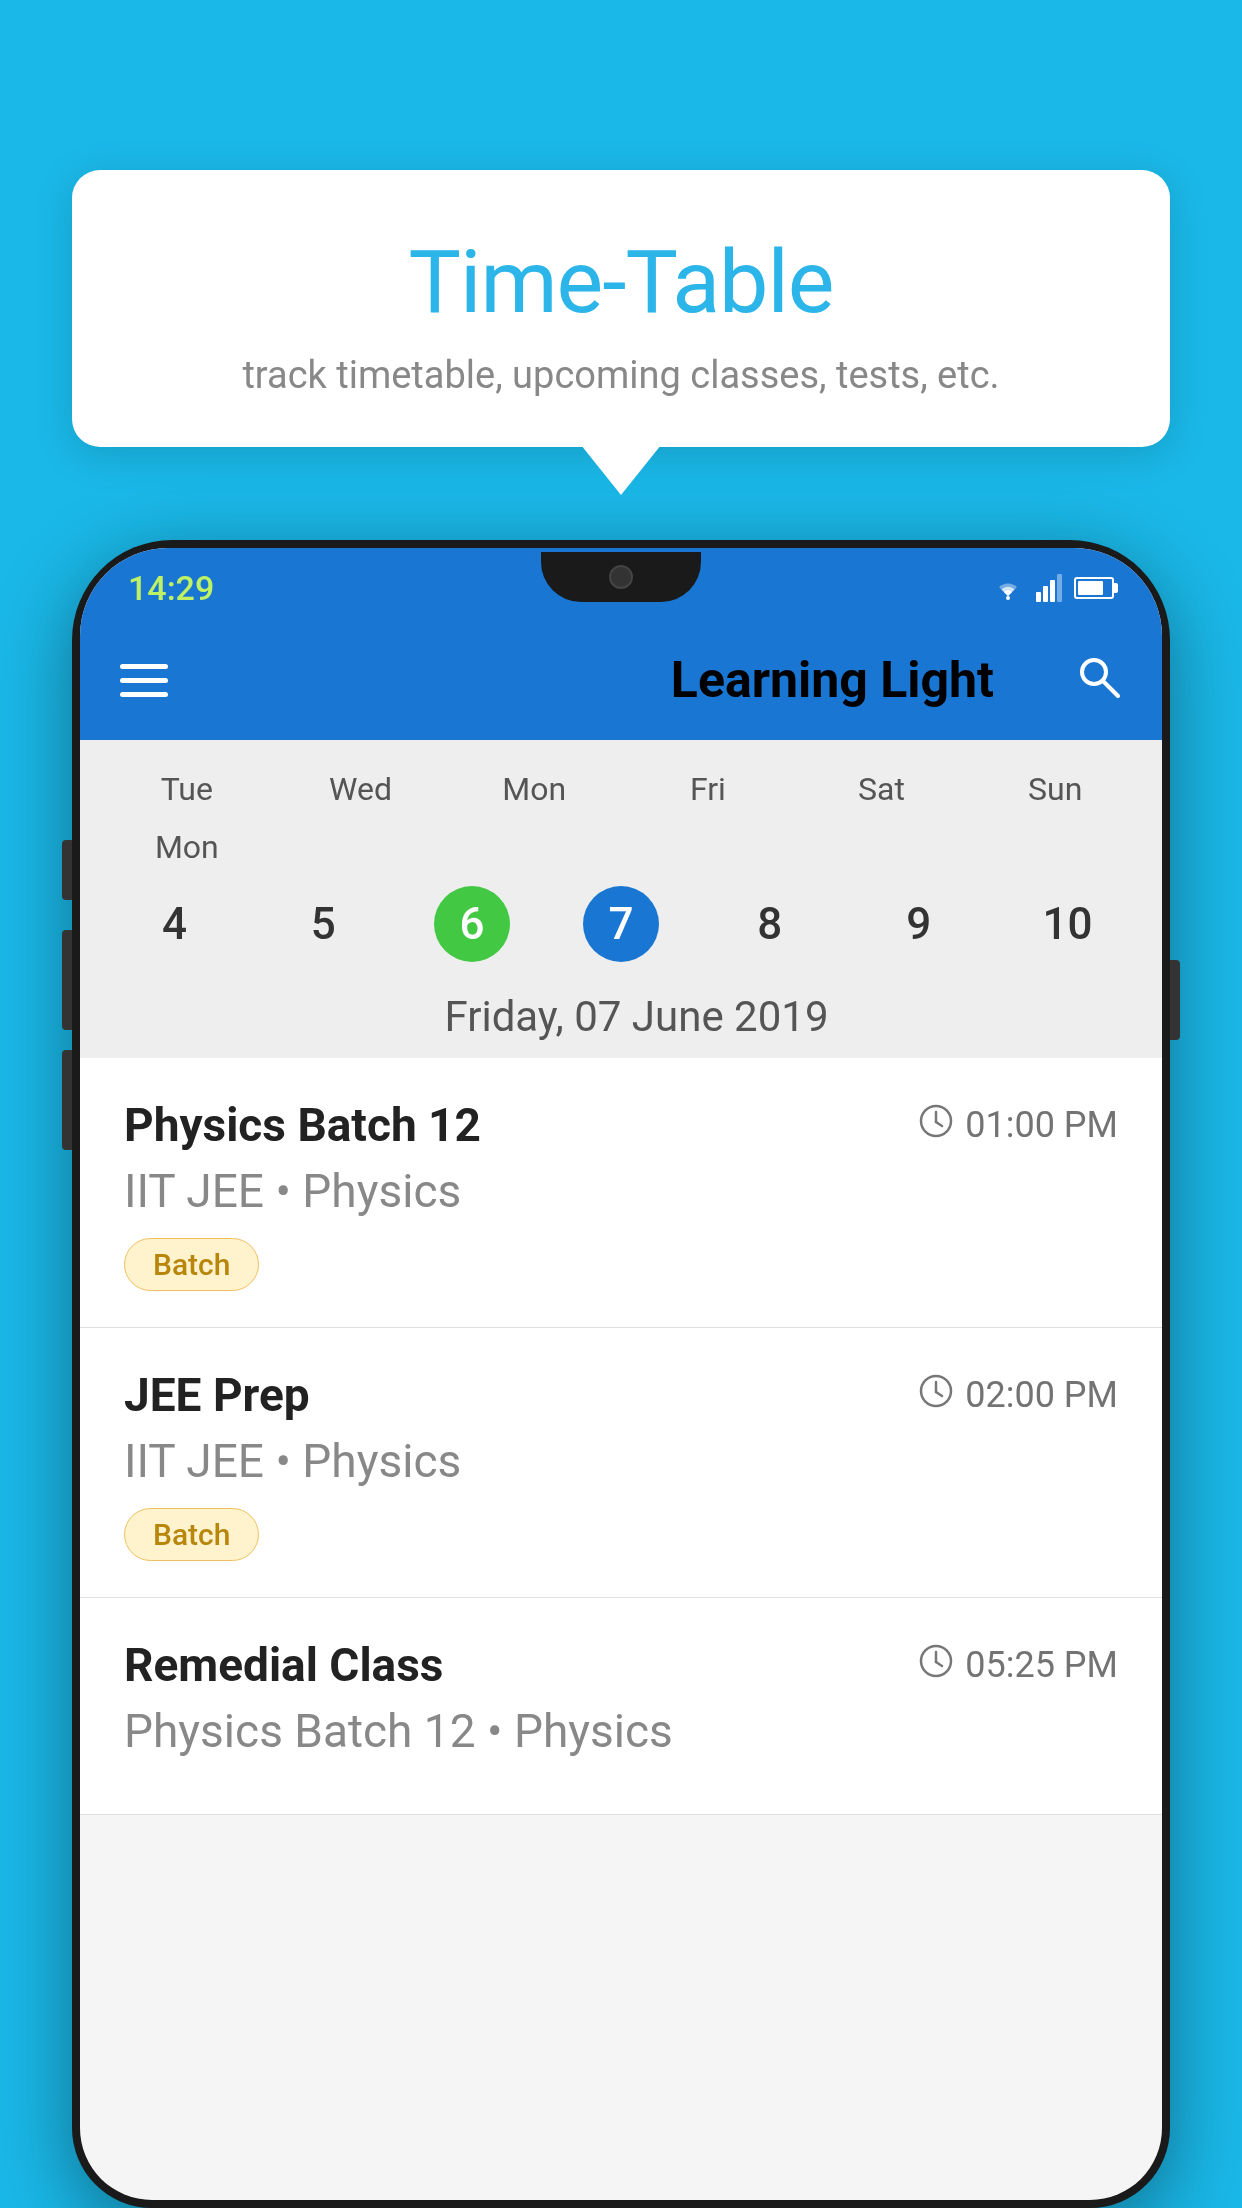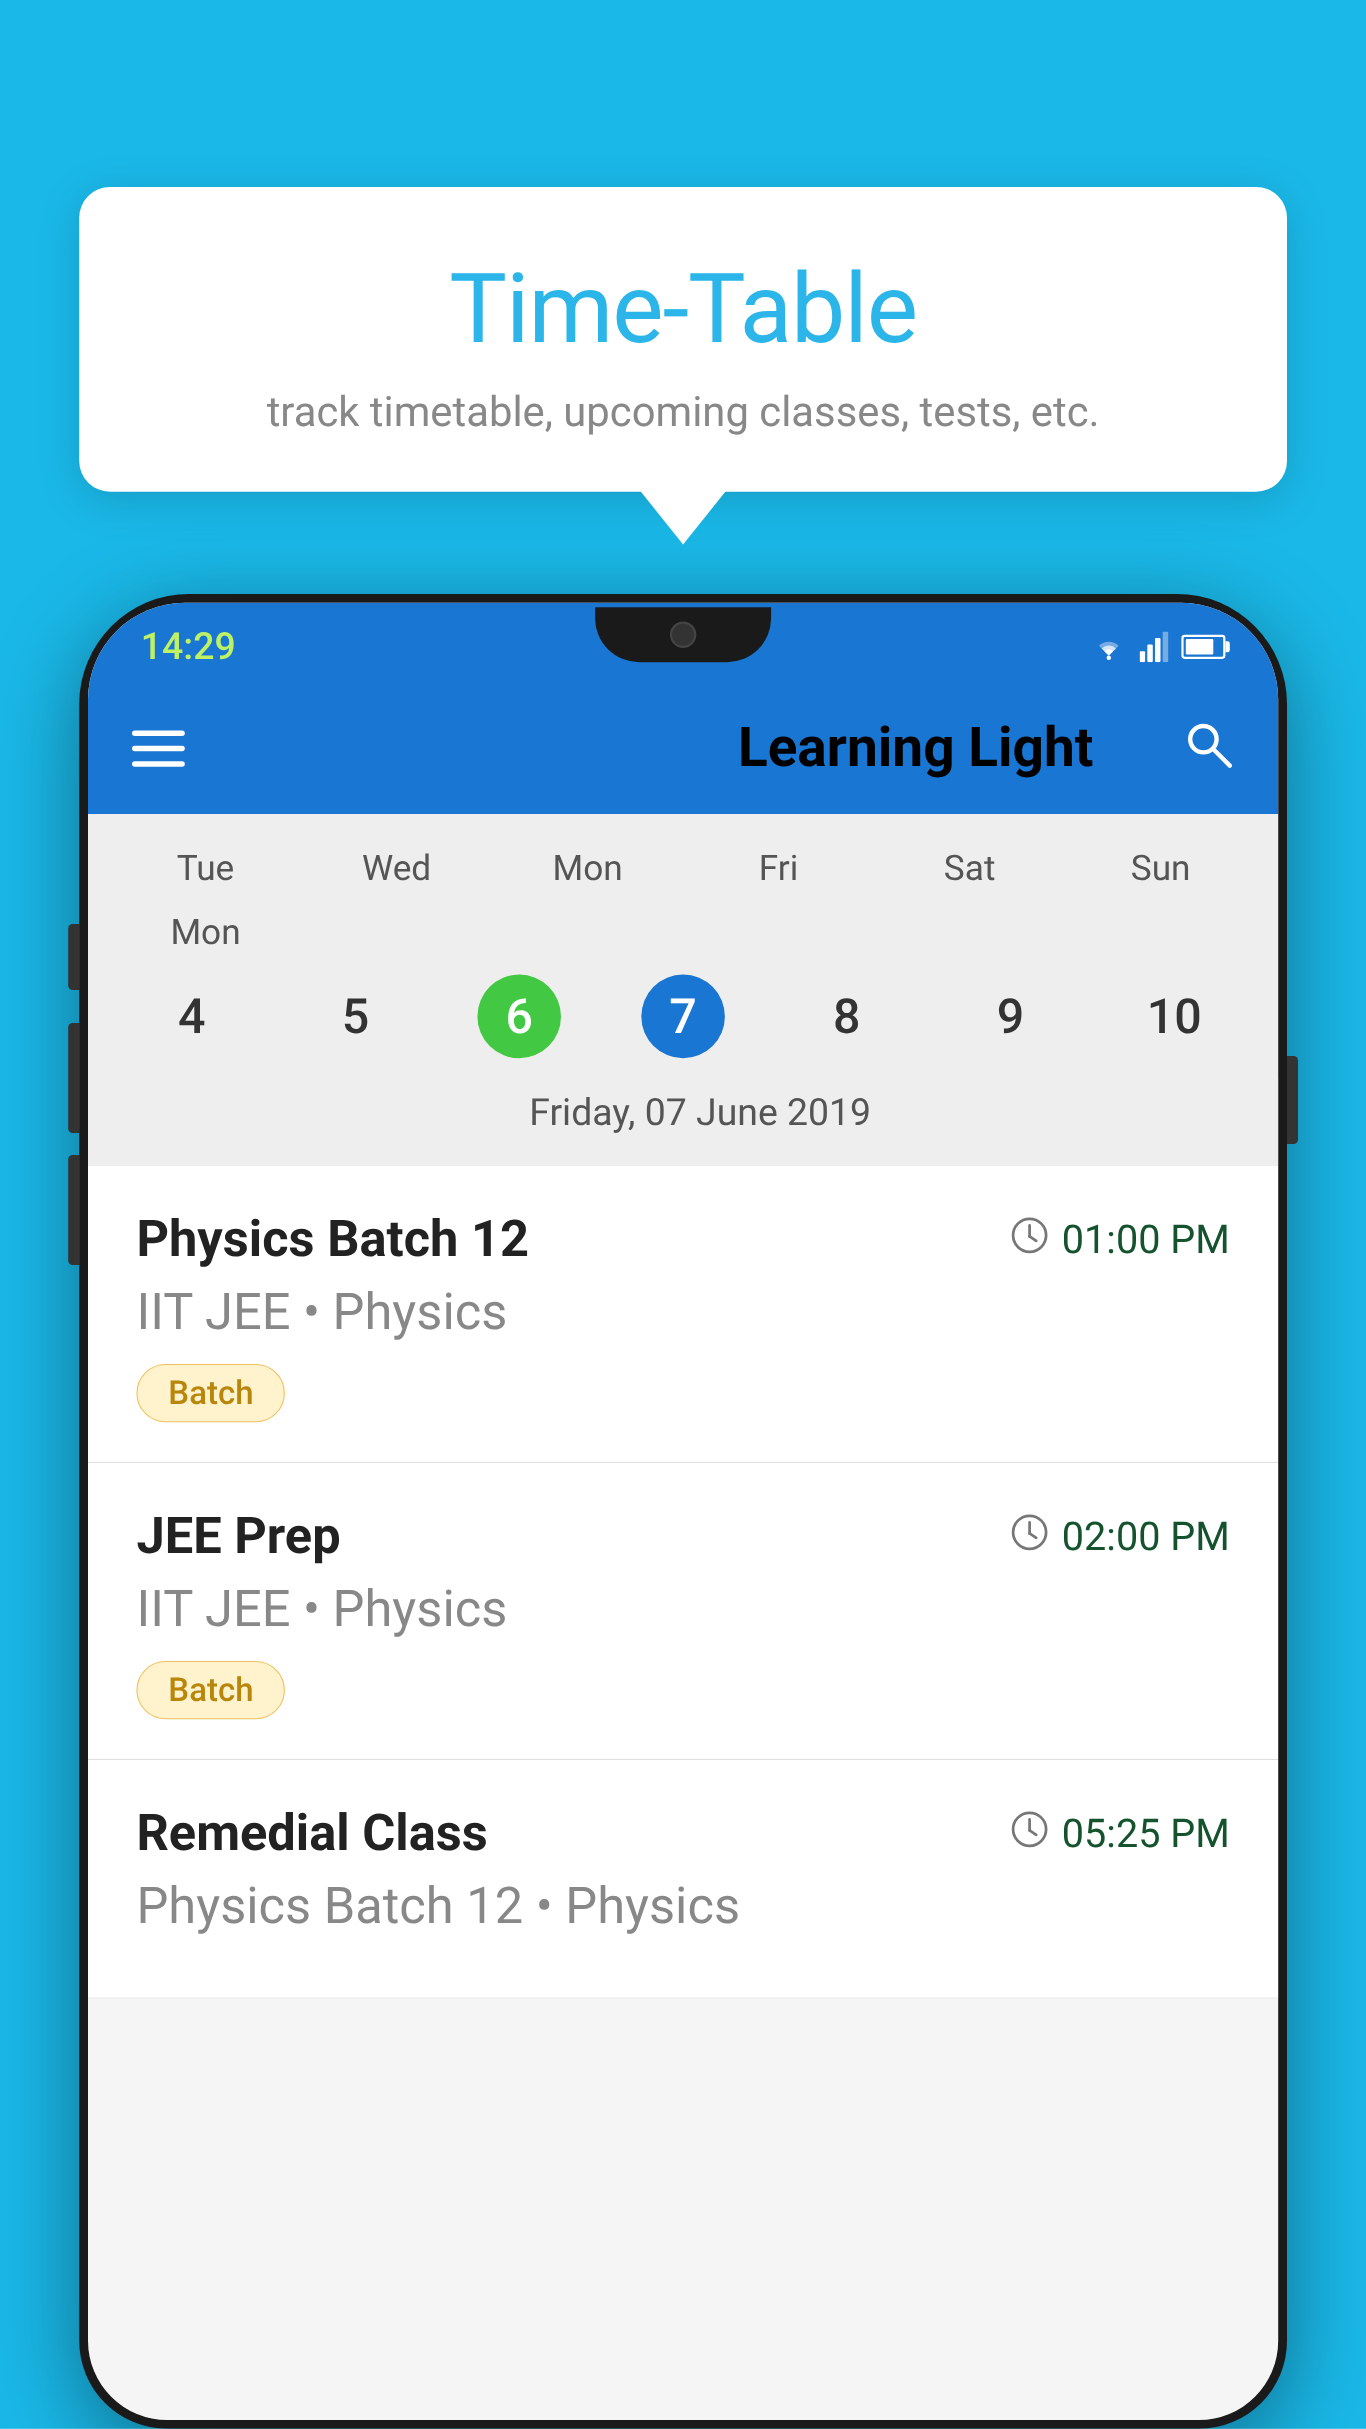--- a/index.html
+++ b/index.html
@@ -254,23 +254,23 @@
       width: 76px;
       height: 76px;
       display: flex;
       align-items: center;
       justify-content: center;
       margin: 0 auto;
     }
 
     .selected-date-label {
       text-align: center;
-      font-size: 34px;
+      font-size: 42px;
       color: #555;
-      padding: 12px 0 28px;
+      padding: 12px 0 17px;
       background: #eeeeee;
       margin-left: 31px;
     }
 
     
     .schedule-list {
       background: white;
       overflow-y: auto;
     }
 
@@ -290,21 +290,21 @@
       font-size: 46px;
       font-weight: 700;
       color: #222;
     }
 
     .schedule-item-time {
       display: flex;
       align-items: center;
       gap: 12px;
       font-size: 36px;
-      color: #14532d;
+      color: #737373;
     }
 
     .schedule-item-subtitle {
       font-size: 46px;
       color: #888;
       margin-bottom: 20px;
     }
 
     .batch-badge {
       display: inline-block;

